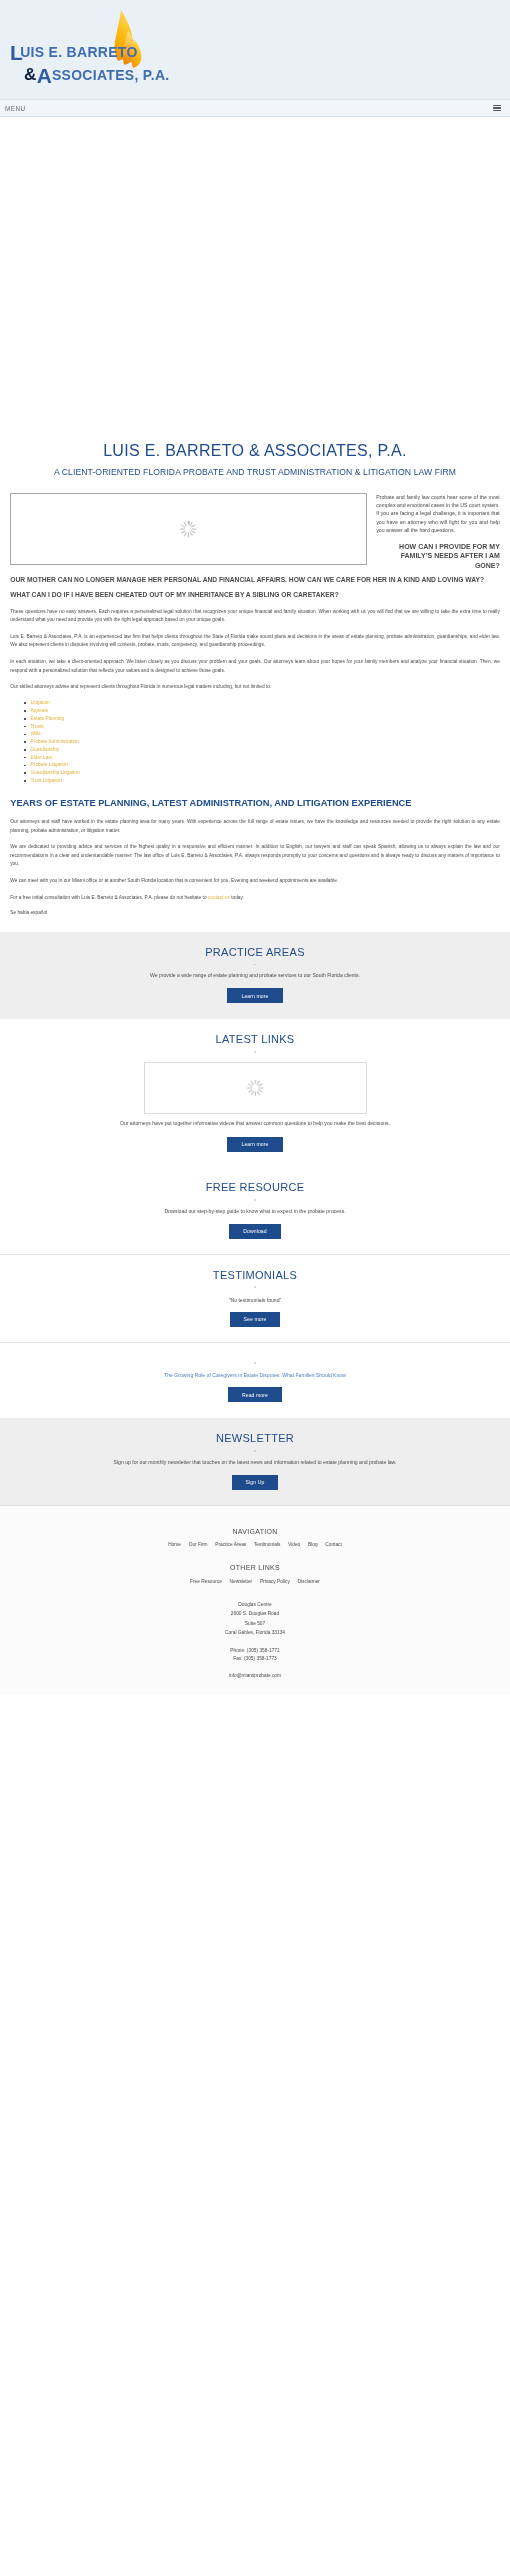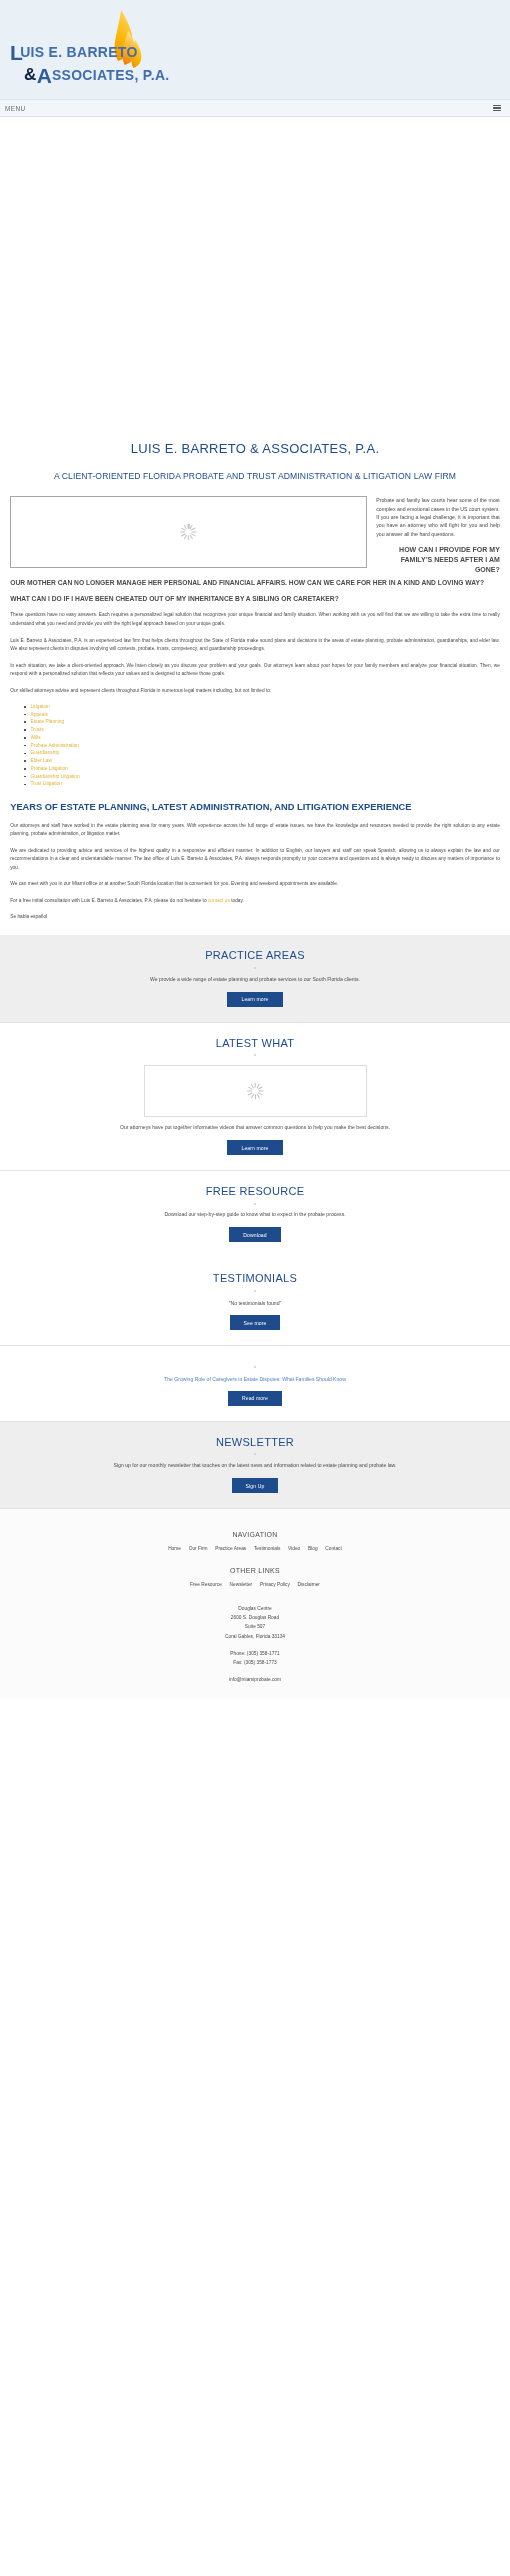--- a/index.html
+++ b/index.html
@@ -45,33 +45,33 @@
   .hamburger { width: 8.3px; height: 7px; display: flex; flex-direction: column; justify-content: space-between; }
   .hamburger span { display: block; height: 1.3px; background: #55595d; border-radius: 0.6px; }
 
   
   .hero-gap { height: 319px; background: #ffffff; }
 
   
   .page-titles { text-align: center; padding: 3.2px 25.5px 0; }
   .site-title {
     font-family: "Liberation Sans", sans-serif;
-    font-size: 13px;
+    font-size: 16px;
     letter-spacing: 0.3px;
     color: #1d4b8c;
     font-weight: 400;
     line-height: 1.5;
   }
   .site-subtitle {
     font-family: "Liberation Sans", sans-serif;
     font-size: 8.6px;
     color: #1d4b8c;
     font-weight: 400;
     line-height: 1.45;
-    margin-top: 11px;
+    margin-top: 3px;
     letter-spacing: 0.1px;
   }
 
   
   .content { padding: 14px 10.2px 0; }
   .intro-row { display: flex; gap: 9px; align-items: flex-start; }
   .spinner-box {
     width: 357px;
     height: 72px;
     border: 1.3px solid #a6a6a6;
@@ -357,21 +357,21 @@
 
 <div class="section grey" style="margin-top:16.6px">
   <h2 class="sec-title">PRACTICE AREAS</h2>
   <div class="dot-sep"></div>
   <p class="sec-desc">We provide a wide range of estate planning and probate services to our South Florida clients.</p>
   <button class="btn">Learn more</button>
 </div>
 <hr class="hr-light">
 
 <div class="section white">
-  <h2 class="sec-title">LATEST WHAT</h2>
+  <h2 class="sec-title">LATEST LINKS</h2>
   <div class="dot-sep"></div>
   <div class="video-box">
     <div class="spinner">
       <i style="transform:rotate(0deg)"></i>
         <i style="transform:rotate(30deg)"></i>
       <i style="transform:rotate(60deg)"></i>
         <i style="transform:rotate(90deg)"></i>
       <i style="transform:rotate(120deg)"></i>
         <i style="transform:rotate(150deg)"></i>
       <i style="transform:rotate(180deg)"></i>

